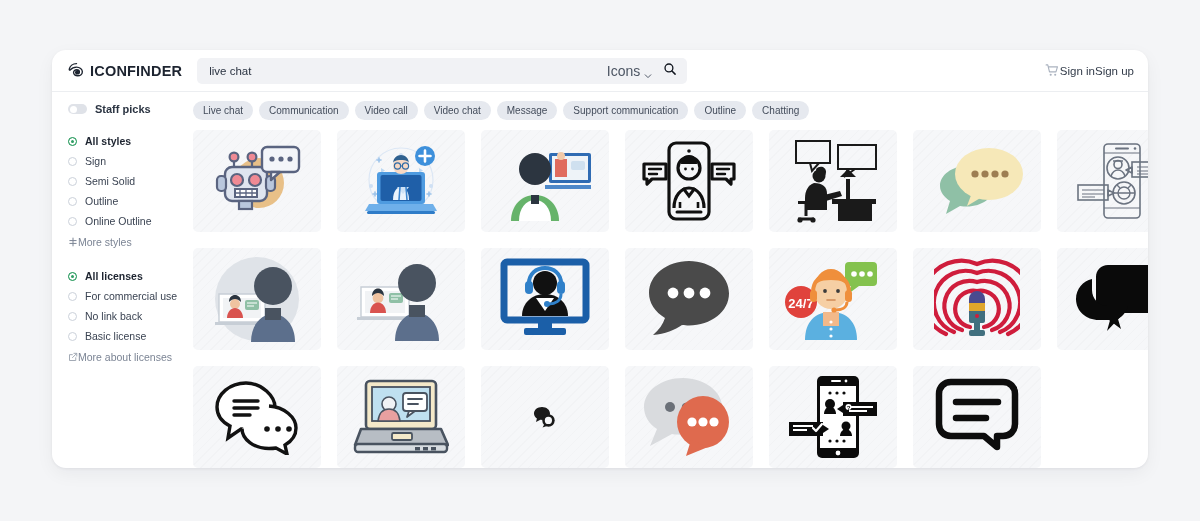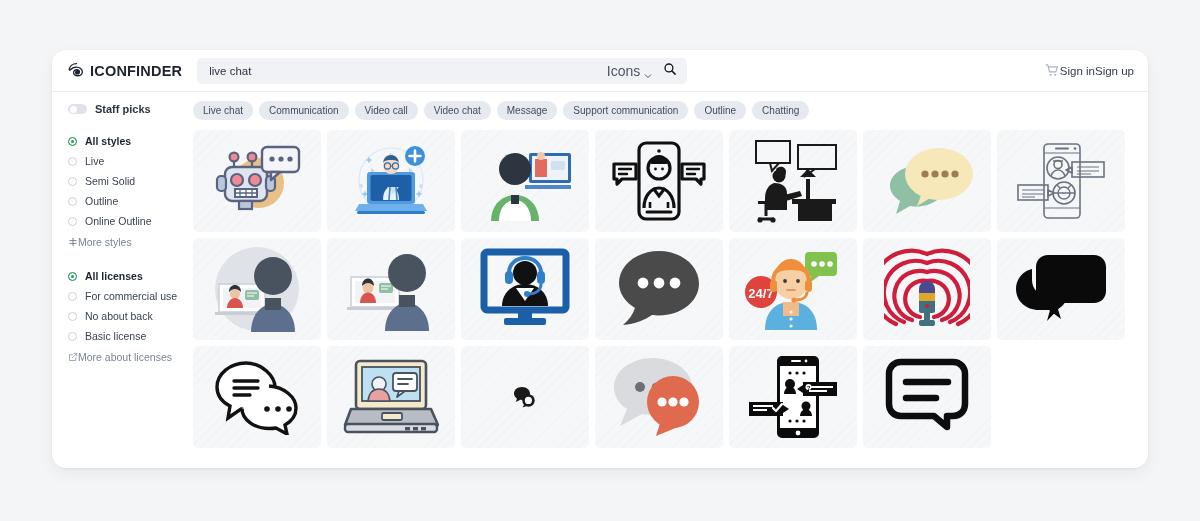--- a/index.html
+++ b/index.html
@@ -95,21 +95,21 @@
   .tag{
     background:#e6e9ef; color:#434c5b;
     border-radius:11px; height:19px; padding:0 10px;
     display:flex; align-items:center; font-size:10px;
     cursor:pointer; white-space:nowrap;
   }
   .grid{
     display:grid;
     grid-template-columns:repeat(7, 128px);
     grid-auto-rows:102px;
-    gap:6px;
+    gap:16px;
   }
   .cell{
     background:#f6f7f9; border-radius:5px;
     position:relative; overflow:hidden; cursor:pointer;
     display:flex; align-items:center; justify-content:center;
   }
   .cell::before{
     content:""; position:absolute; inset:0;
     background:repeating-linear-gradient(135deg,
       rgba(0,0,0,0.016) 0px, rgba(0,0,0,0.016) 1px,
@@ -178,21 +178,21 @@
       </div>
 
 
       <div class="fgroup">
         <div class="fitem head">
           <span class="radio on"></span>
           <span class="txt">All styles</span>
         </div>
         <div class="fitem">
           <span class="radio"></span>
-          <span class="txt">Live</span>
+          <span class="txt">Sign</span>
         </div>
         <div class="fitem">
           <span class="radio"></span>
           <span class="txt">Semi Solid</span>
         </div>
         <div class="fitem">
           <span class="radio"></span>
           <span class="txt">Outline</span>
         </div>
         <div class="fitem">
@@ -213,21 +213,21 @@
         <div class="fitem head">
           <span class="radio on"></span>
           <span class="txt">All licenses</span>
         </div>
         <div class="fitem">
           <span class="radio"></span>
           <span class="txt">For commercial use</span>
         </div>
         <div class="fitem">
           <span class="radio"></span>
-          <span class="txt">No about back</span>
+          <span class="txt">No link back</span>
         </div>
         <div class="fitem">
           <span class="radio"></span>
           <span class="txt">Basic license</span>
         </div>
         <div class="morelink">
           <span class="gi">
             <svg viewBox="0 0 12 12" width="10" height="10" aria-hidden="true">
               <path d="M9.3 6.9v3.3H1.8V3.2h3.4" fill="none" stroke="#9aa2ae" stroke-width="1.1" stroke-linecap="round" stroke-linejoin="round"></path>
               <path d="M7.1 1.6h3.4v3.3M10.3 1.8 5.4 6.7" fill="none" stroke="#9aa2ae" stroke-width="1.1" stroke-linecap="round" stroke-linejoin="round"></path>

